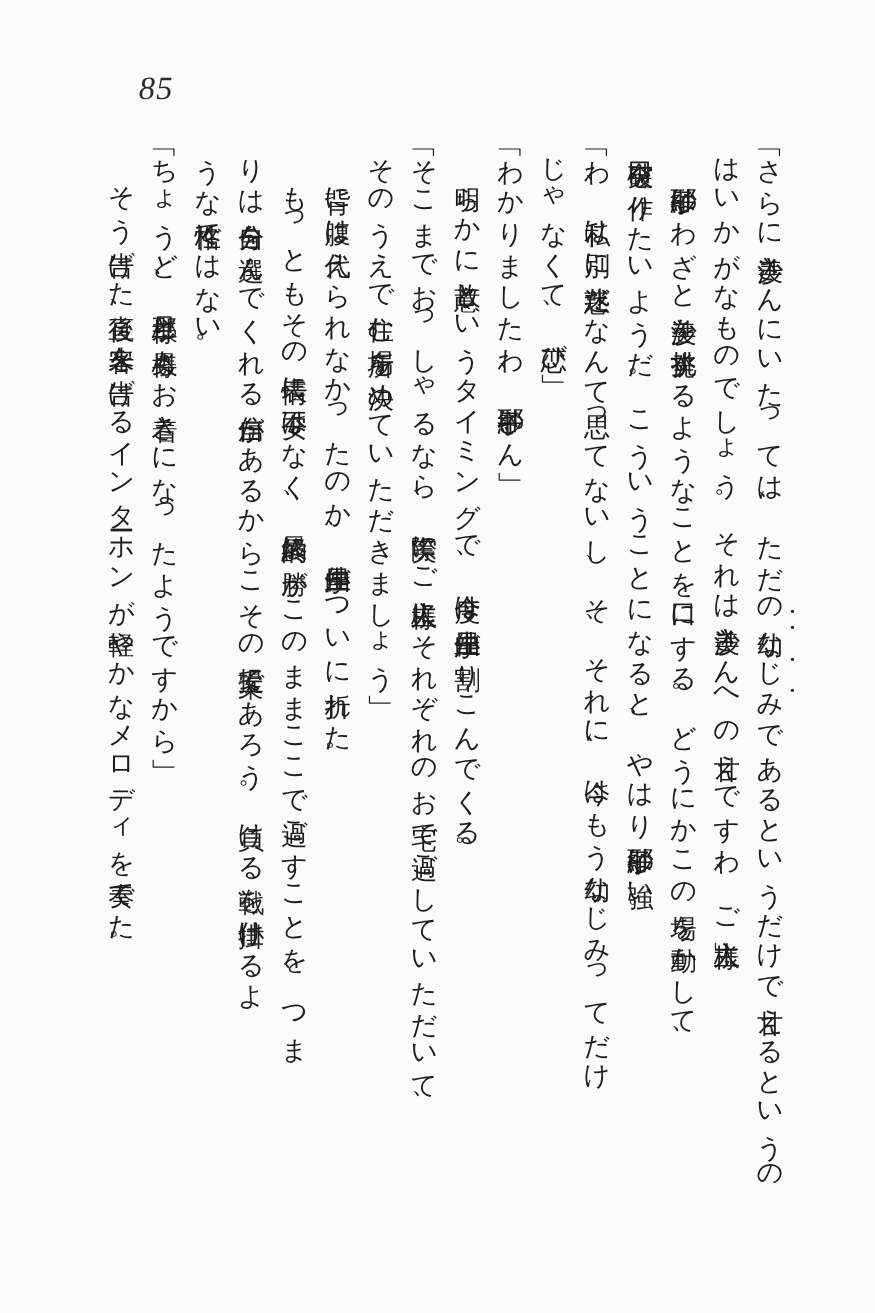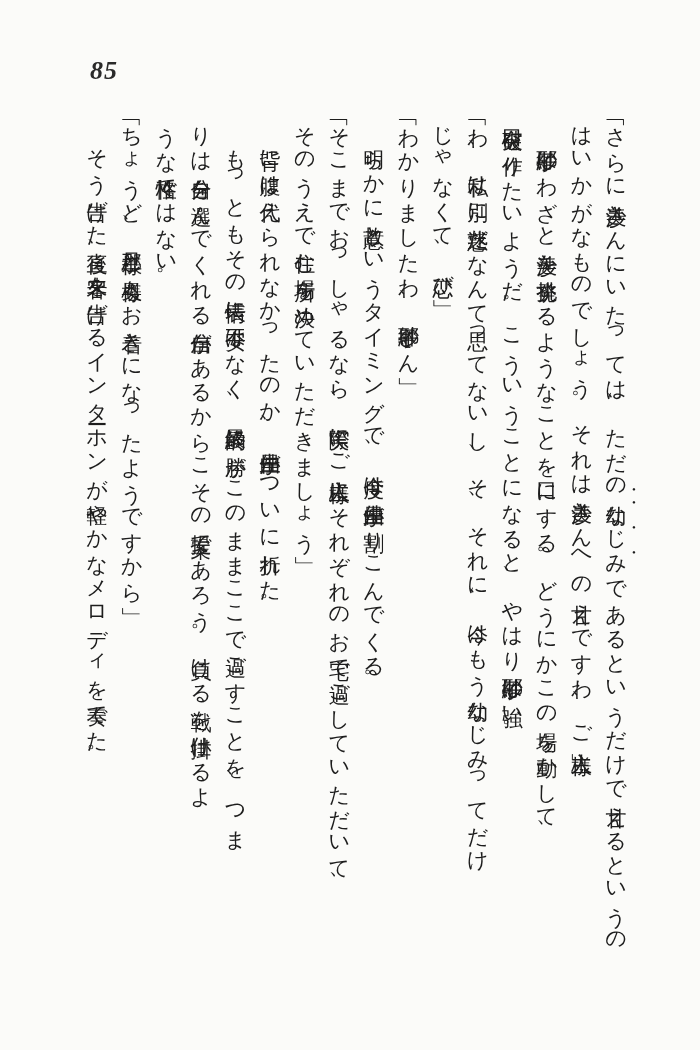--- a/index.html
+++ b/index.html
@@ -8,28 +8,27 @@
   }
   body {
     width: 700px;
     height: 1050px;
     position: relative;
     background: #fbfbf9;
     overflow: hidden;
   }
   .page-number {
     position: absolute;
-    left: 90px;
+    left: 111px;
     top: 56px;
     font-family: "Liberation Serif", "DejaVu Serif", serif;
     font-style: italic;
     font-size: 26px;
     color: #2a2a2a;
     letter-spacing: 1px;
-    font-weight: bold;
   }
   .text-block {
     position: absolute;
     top: 112px;
     right: 60px;
     height: 880px;
     writing-mode: vertical-rl;
     -webkit-writing-mode: vertical-rl;
     text-orientation: upright;
     font-family: "Liberation Serif", "DejaVu Serif", serif;

